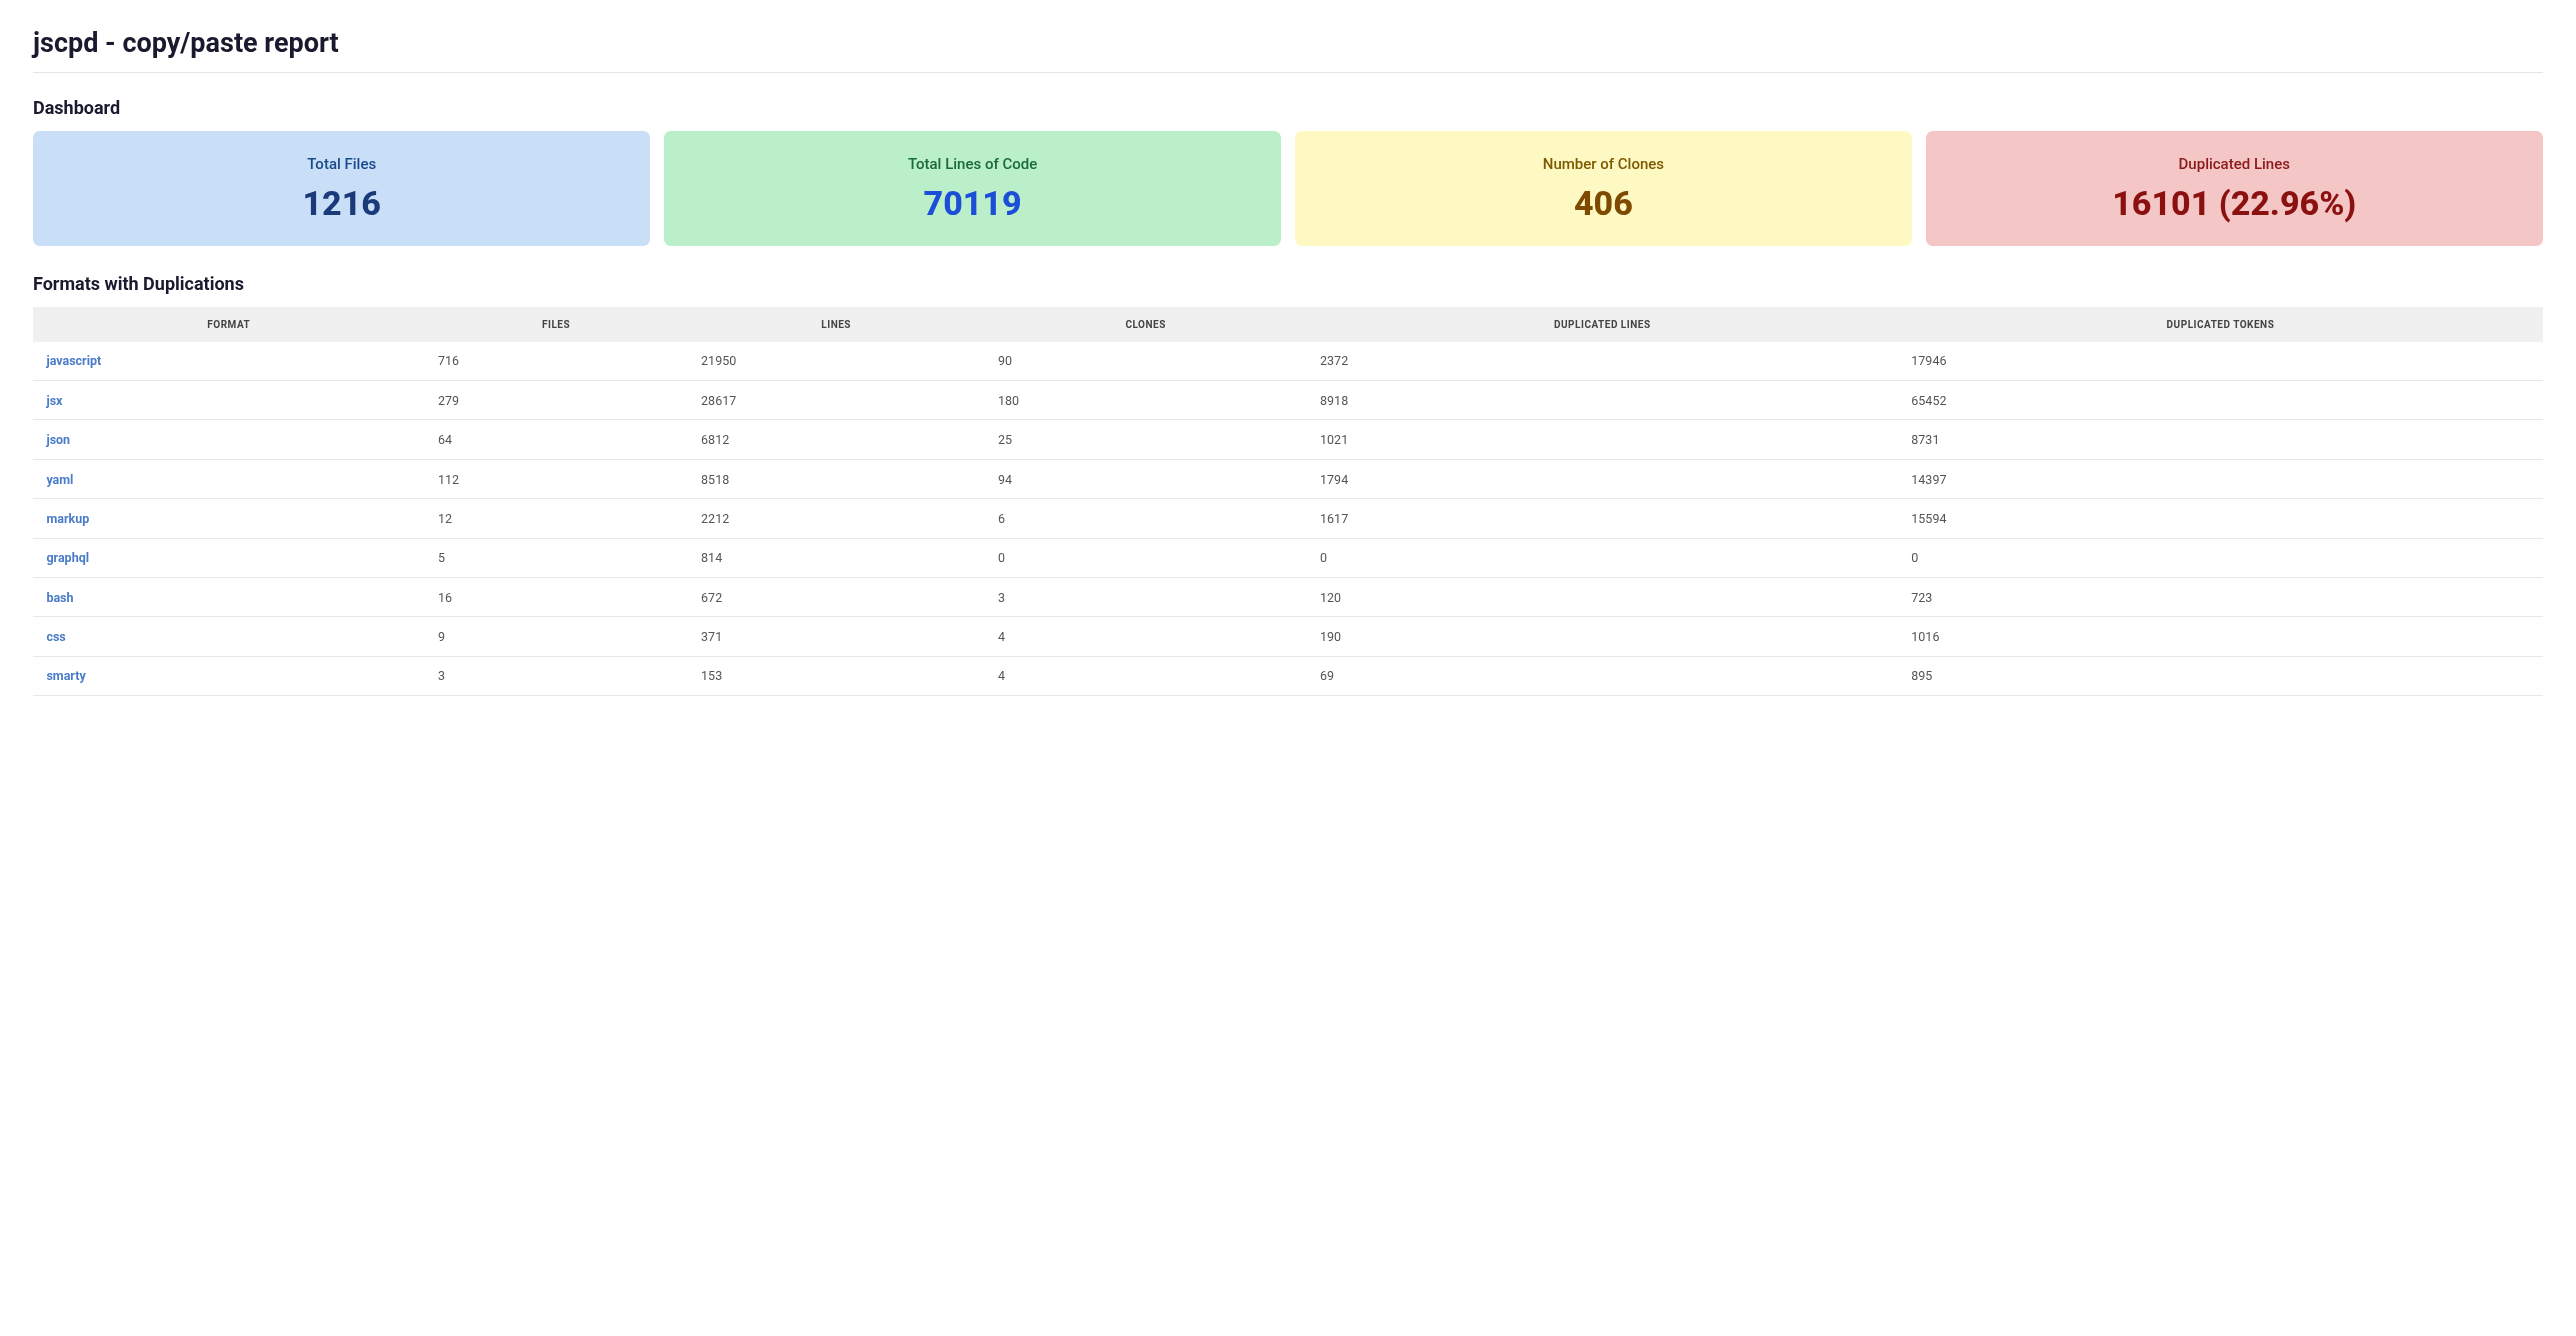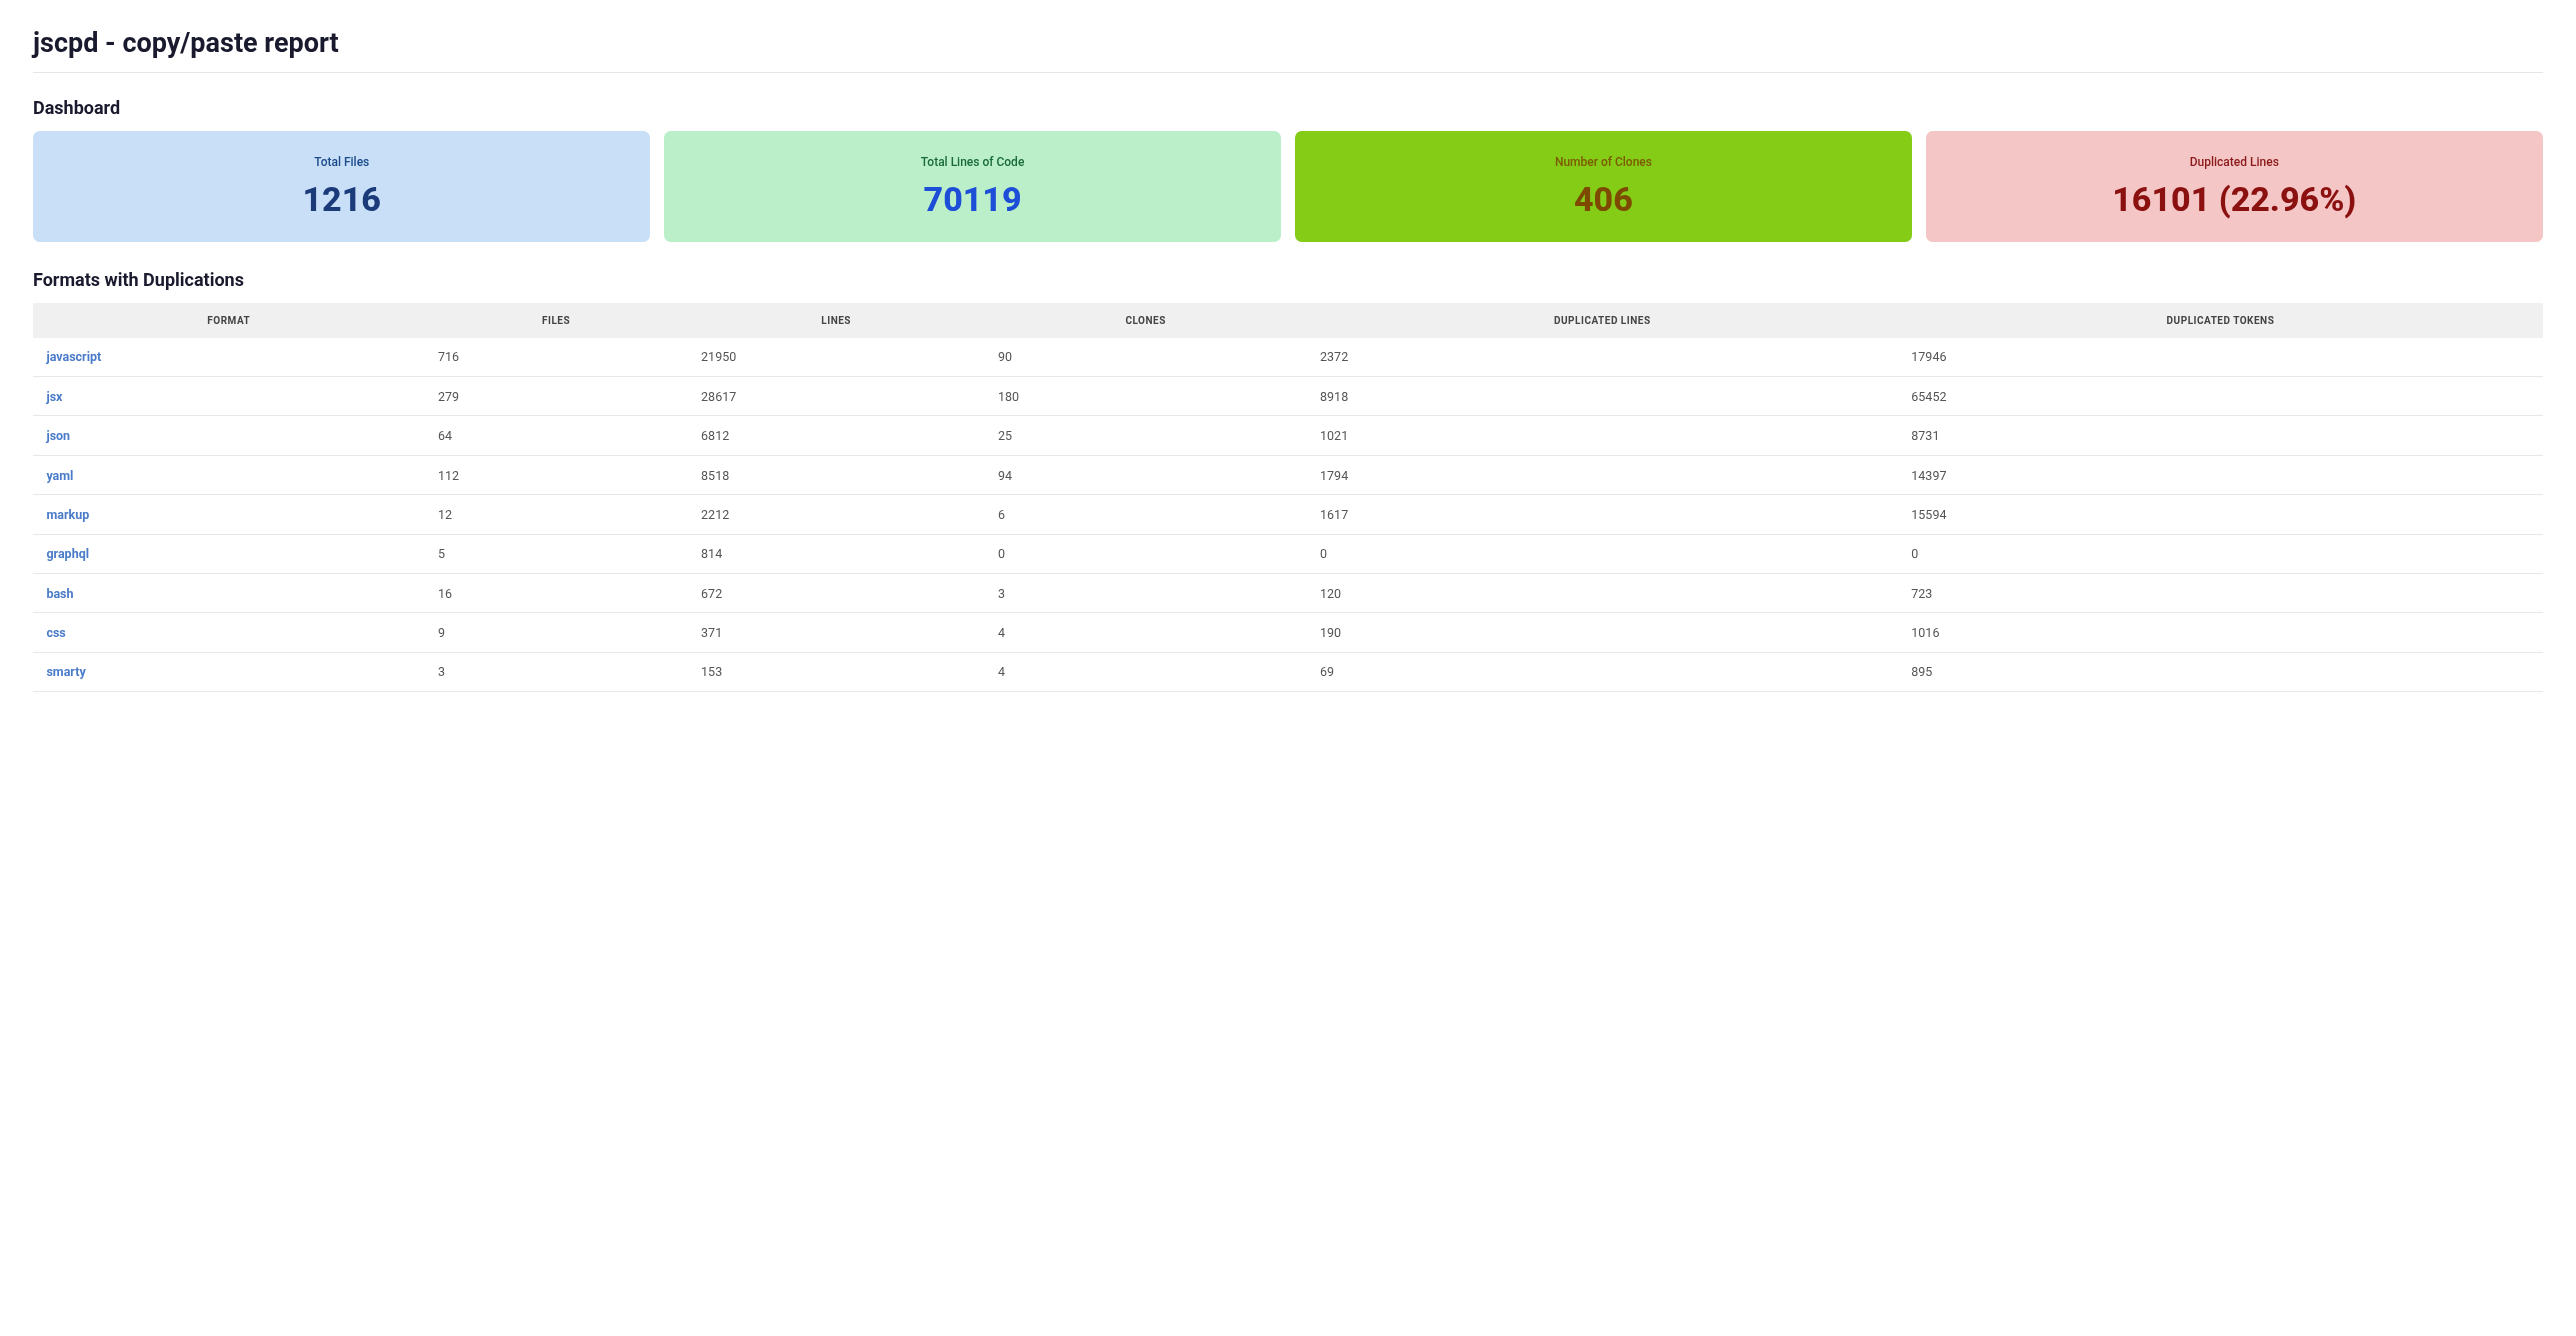--- a/index.html
+++ b/index.html
@@ -46,29 +46,29 @@
 
     .stat-card.blue {
       background-color: #c8dff7;
     }
 
     .stat-card.green {
       background-color: #bbefc9;
     }
 
     .stat-card.yellow {
-      background-color: #84cc16;
+      background-color: #fef9c3;
     }
 
     .stat-card.red {
       background-color: #f5c6c6;
     }
 
     .stat-card .stat-label {
-      font-size: 12px;
+      font-size: 15px;
       font-weight: 500;
       margin-bottom: 10px;
     }
 
     .stat-card.blue .stat-label {
       color: #1a4a8a;
     }
 
     .stat-card.green .stat-label {
       color: #1a6b3a;

